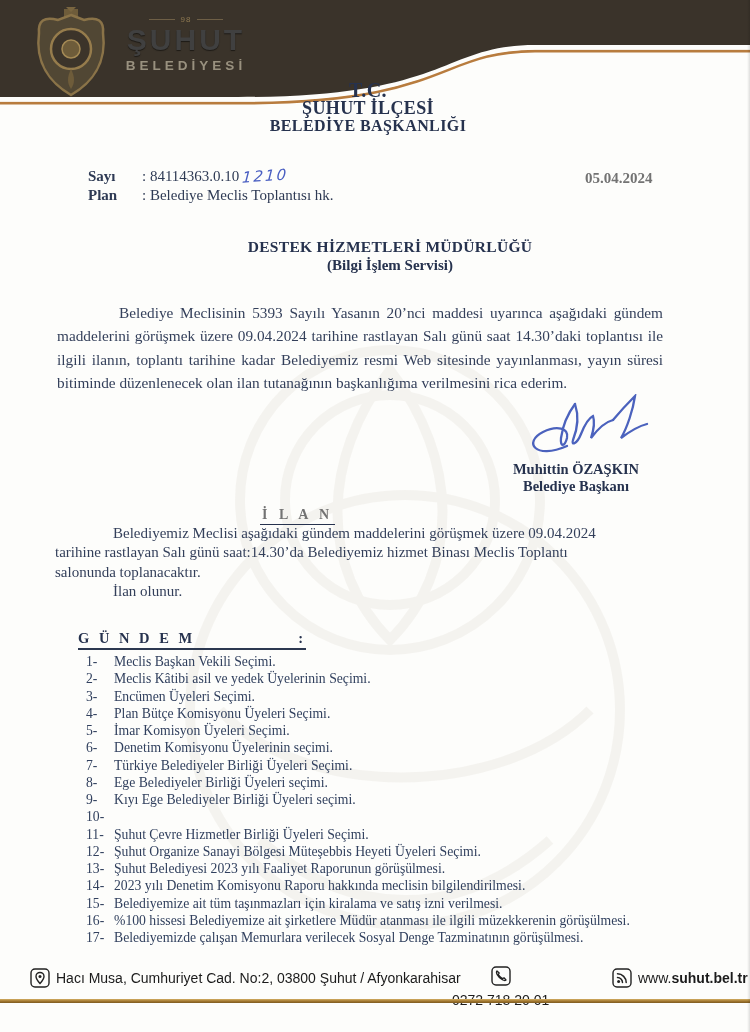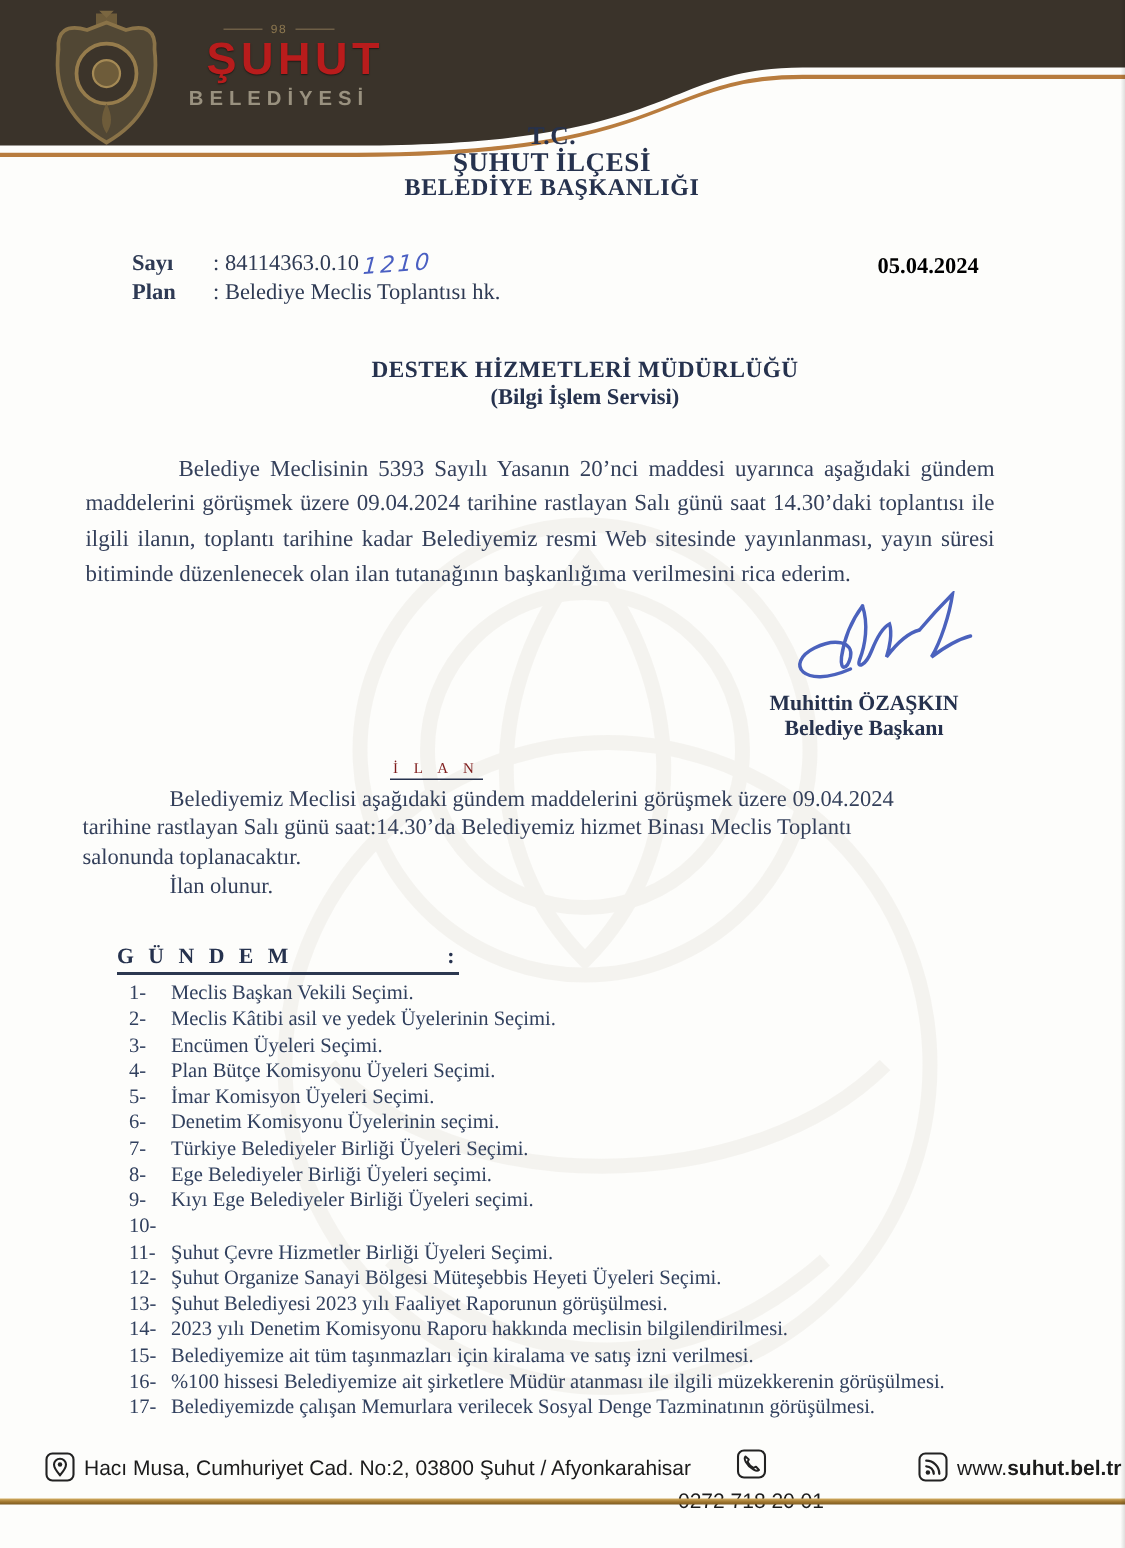--- a/index.html
+++ b/index.html
@@ -14,58 +14,58 @@
     background:linear-gradient(90deg, rgba(0,0,0,0), rgba(0,0,0,.12)); pointer-events:none;}
 
   
   .header-svg { position:absolute; top:0; left:0; }
   .logo { position:absolute; top:5px; left:20px; width:240px; height:94px; display:flex; }
   .logo-emblem { position:absolute; left:8px; top:2px; }
   .logo-text { position:absolute; left:96px; top:10px; width:140px; text-align:center;
     font-family:"Liberation Sans", sans-serif; }
   .logo-year { font-size:8px; color:#8d7850; letter-spacing:1px; display:flex; align-items:center; justify-content:center; gap:6px;}
   .logo-year::before, .logo-year::after { content:""; width:26px; height:1px; background:#6e5f46; }
-  .logo-title { font-size:30px; font-weight:bold; color:#b91c1c; letter-spacing:3px; line-height:32px;
-    text-shadow:0 1px 1px rgba(0,0,0,.5);text-align:right; }
+  .logo-title { font-size:30px; font-weight:bold; color:#404040; letter-spacing:3px; line-height:32px;
+    text-shadow:0 1px 1px rgba(0,0,0,.5); }
   .logo-sub { font-size:13.5px; font-weight:bold; color:#99917f; letter-spacing:4px; line-height:16px; margin-top:2px;}
 
   
   .org-title { position:absolute; top:82px; left:0; width:736px; text-align:center;
     font-weight:bold; line-height:17.5px; color:#26324e; letter-spacing:.4px; }
-  .org-line1 { font-size:17px; }
+  .org-line1 { font-size:20px; }
   .org-line2 { font-size:18px; }
   .org-line3 { font-size:16px; }
 
   
   .meta { position:absolute; top:167px; left:88px; font-size:15px; line-height:19px; }
   .meta-row { display:flex; }
   .meta-label { font-weight:bold; width:54px; }
   .handwritten { font-family:"DejaVu Sans", sans-serif; font-style:italic; color:#4a5fc2;
     font-size:15px; letter-spacing:2px; display:inline-block; transform:rotate(-4deg) skewX(-8deg);
     margin-left:3px; }
-  .doc-date { position:absolute; top:170px; left:585px; font-weight:bold; font-size:15px; color:#000000; }
+  .doc-date { position:absolute; top:170px; left:585px; font-weight:bold; font-size:15px; color:#737373; }
 
   
   .dept { position:absolute; top:237px; left:30px; width:720px; text-align:center;
     font-weight:bold; color:#26324e; line-height:19px; }
   .dept-title { font-size:15.5px; letter-spacing:.3px; }
   .dept-sub { font-size:15px; }
 
   
   .body-par { position:absolute; top:301px; left:57px; width:606px; font-size:15.3px;
     line-height:23.4px; text-align:justify; text-indent:62px; color:#333f5a; }
 
   
   .sig-scribble { position:absolute; top:394px; left:505px; }
   .sig-block { position:absolute; top:461px; left:488px; width:176px; text-align:center;
     font-weight:bold; font-size:14.5px; line-height:16.5px; color:#26324e; }
 
   
-  .ilan-heading { position:absolute; top:507px; left:260px; font-weight:normal; font-size:10px;
-    letter-spacing:4px; color:#7f1d1d; border-bottom:1.6px solid #26324e; padding:0 2px 1px 2px; }
+  .ilan-heading { position:absolute; top:507px; left:260px; font-weight:bold; font-size:14px;
+    letter-spacing:4px; color:#737373; border-bottom:1.6px solid #26324e; padding:0 2px 1px 2px; }
   .ilan-par { position:absolute; top:524px; left:55px; width:568px; font-size:15px;
     line-height:19.3px; color:#333f5a; }
   .ilan-par p:first-child { text-indent:58px; }
   .ilan-closing { text-indent:58px; }
 
   
   .gundem-heading { position:absolute; top:630px; left:78px; width:228px;
     display:flex; justify-content:space-between; font-weight:bold; font-size:14.5px;
     letter-spacing:3px; color:#26324e; border-bottom:2px solid #2c3850; padding-bottom:1px; }
   .gundem-list { position:absolute; top:653px; left:86px; width:640px; list-style:none;

